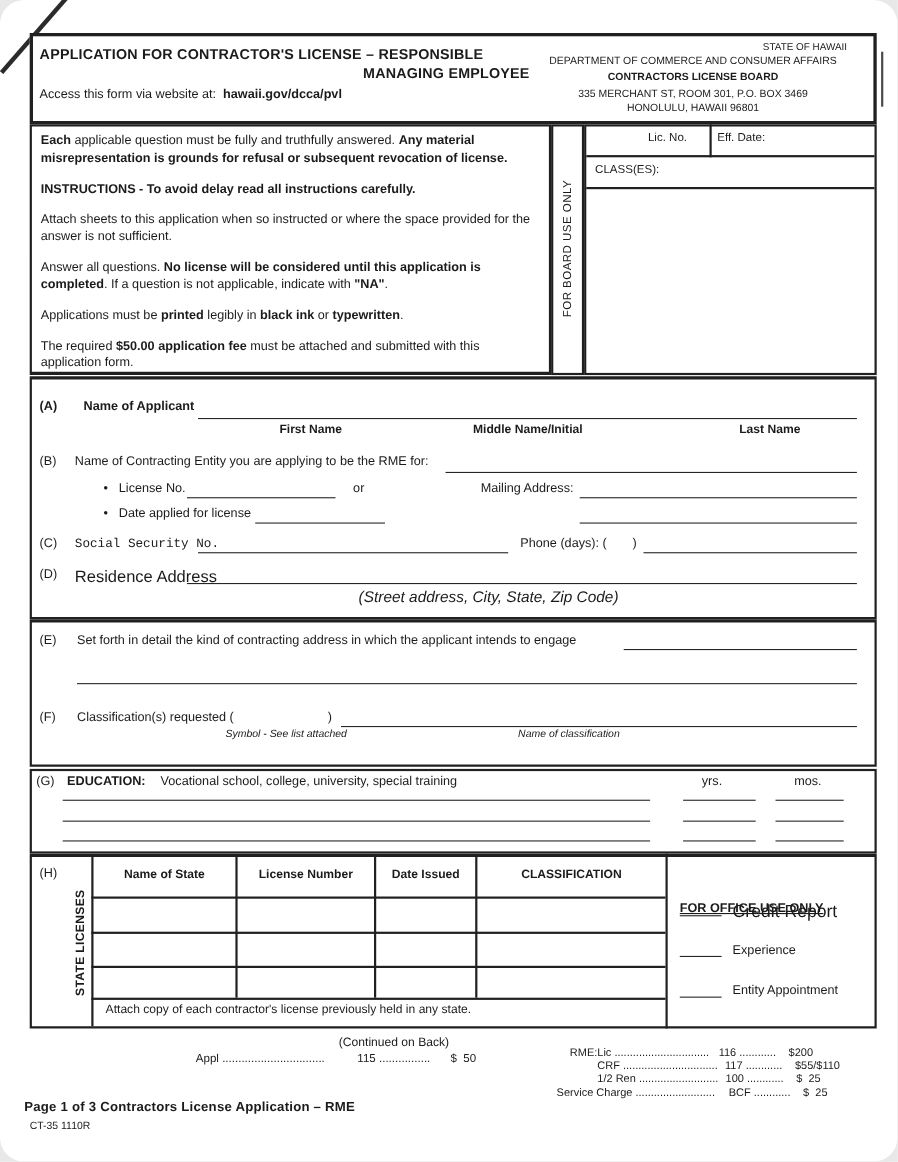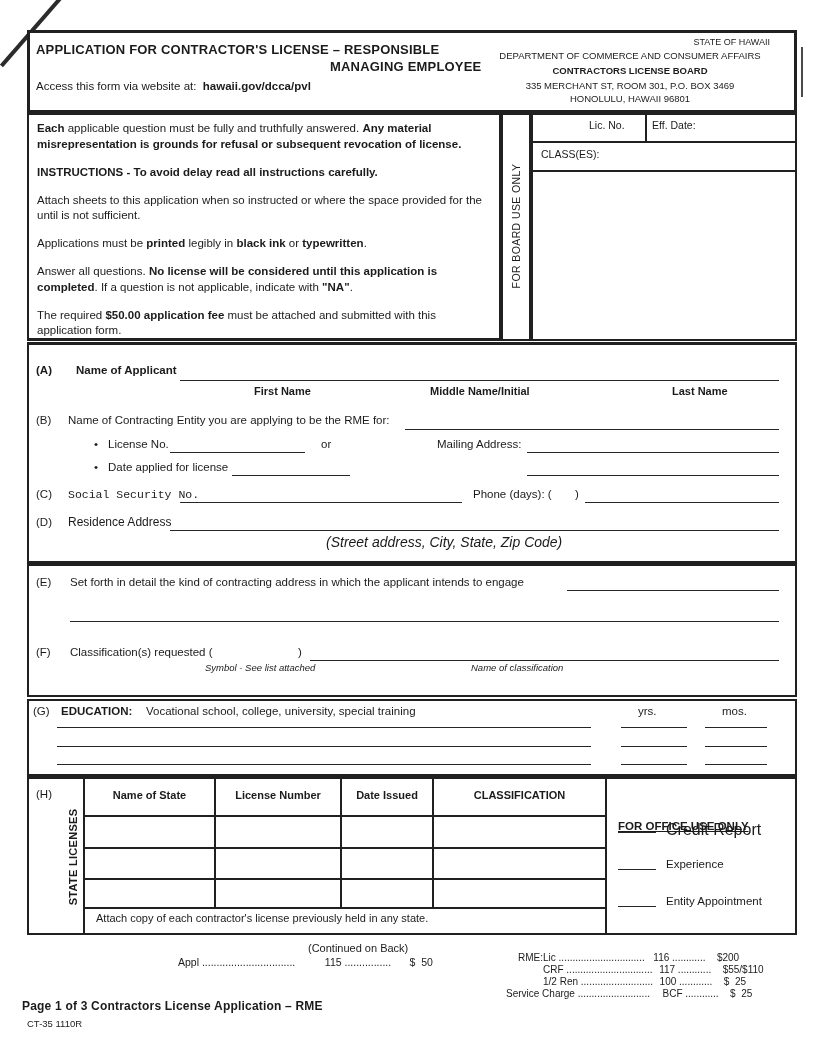--- a/index.html
+++ b/index.html
@@ -1,17 +1,17 @@
 <!DOCTYPE html>
 <html><head>
 <meta charset="utf-8">
 <style>
   html,body{margin:0;padding:0;background:#e8e8e8;}
   .page{position:relative;width:816px;height:1056px;background:#ffffff;overflow:hidden;
-        font-family:"Liberation Sans","DejaVu Sans",sans-serif;color:#1b1b1b;}
+        font-family:"Liberation Sans","DejaVu Sans",sans-serif;color:#1b1b1b;border-radius:22px;}
   .bx{position:absolute;box-sizing:border-box;border:2px solid #202020;background:#fff;}
   .t{position:absolute;white-space:nowrap;color:#1b1b1b;line-height:1.15;}
   .b{font-weight:bold;}
   .i{font-style:italic;}
   .ul{position:absolute;height:0;border-bottom:1.6px solid #262626;}
   .hl{position:absolute;background:#202020;}
   .vl{position:absolute;white-space:nowrap;transform:translate(-50%,-50%) rotate(-90deg);}
   .ctr{text-align:center;}
   .instr{position:absolute;left:37px;top:121px;width:452px;font-size:11.5px;line-height:15.5px;}
   .instr p{margin:0 0 12.5px 0;}
@@ -36,23 +36,23 @@
   <div class="t ctr" style="left:490px;top:37px;width:280px;font-size:9px;text-align:right;">STATE OF HAWAII</div>
   <div class="t ctr" style="left:490px;top:51px;width:280px;font-size:9.5px;">DEPARTMENT OF COMMERCE AND CONSUMER AFFAIRS</div>
   <div class="t ctr b" style="left:490px;top:66px;width:280px;font-size:9.5px;">CONTRACTORS LICENSE BOARD</div>
   <div class="t ctr" style="left:490px;top:81px;width:280px;font-size:9.5px;">335 MERCHANT ST, ROOM 301, P.O. BOX 3469</div>
   <div class="t ctr" style="left:490px;top:94px;width:280px;font-size:9.5px;">HONOLULU, HAWAII 96801</div>
 
   <div class="bx" style="left:27px;top:113px;width:474px;height:228px;border-bottom-width:3px;"></div>
   <div class="instr">
     <p><span class="b">Each</span><span> applicable question must be fully and truthfully answered.  </span><span class="b">Any material misrepresentation is grounds for refusal or subsequent revocation of license.</span></p>
     <p><span class="b">INSTRUCTIONS</span><span class="b"> - To avoid delay read all instructions carefully.</span></p>
-    <p><span>Attach sheets to this application when so instructed or where the space provided for the until is not sufficient.</span></p>
+    <p><span>Attach sheets to this application when so instructed or where the space provided for the answer is not sufficient.</span></p>
+    <p><span>Answer all questions.  </span><span class="b">No license will be considered until this application is completed</span><span>. If a question is not applicable, indicate with </span><span class="b">"NA"</span><span>.</span></p>
     <p><span>Applications must be </span><span class="b">printed</span><span> legibly in </span><span class="b">black ink</span><span> or </span><span class="b">typewritten</span><span>.</span></p>
-    <p><span>Answer all questions.  </span><span class="b">No license will be considered until this application is completed</span><span>. If a question is not applicable, indicate with </span><span class="b">"NA"</span><span>.</span></p>
     <p><span>The required </span><span class="b">$50.00 application fee</span><span> must be attached and submitted with this application form.</span></p>
   </div>
 
   <div class="bx" style="left:501px;top:113px;width:30px;height:228px;"></div>
   <div class="vl" style="left:516px;top:226px;font-size:10.5px;letter-spacing:.4px;">FOR BOARD USE ONLY</div>
 
   <div class="bx" style="left:531px;top:113px;width:266px;height:228px;"></div>
   <div class="hl" style="left:533px;top:141px;width:262px;height:2px;"></div>
   <div class="hl" style="left:645px;top:113px;width:2px;height:30px;"></div>
   <div class="hl" style="left:533px;top:170px;width:262px;height:2px;"></div>
@@ -85,21 +85,21 @@
   <div class="ul" style="left:527px;top:475px;width:252px;"></div>
 
   <div class="t" style="left:36px;top:488px;font-size:11.5px;">(C)</div>
   <div class="t" style="left:68px;top:488px;font-size:11.5px;font-family:Liberation Mono, monospace;">Social Security No.</div>
   <div class="ul" style="left:180px;top:502px;width:282px;"></div>
   <div class="t" style="left:473px;top:488px;font-size:11.5px;">Phone (days): (</div>
   <div class="t" style="left:575px;top:488px;font-size:11.5px;">)</div>
   <div class="ul" style="left:585px;top:502px;width:194px;"></div>
 
   <div class="t" style="left:36px;top:516px;font-size:11.5px;">(D)</div>
-  <div class="t" style="left:68px;top:516px;font-size:12px;">Residence Address</div>
+  <div class="t" style="left:68px;top:516px;font-size:15px;">Residence Address</div>
   <div class="ul" style="left:170px;top:530px;width:609px;"></div>
   <div class="t i" style="left:326px;top:534px;font-size:14px;">(Street address, City, State, Zip Code)</div>
 
   <div class="bx" style="left:27px;top:563px;width:770px;height:134px;border-top-width:3px;"></div>
   <div class="t" style="left:36px;top:576px;font-size:11.5px;">(E)</div>
   <div class="t" style="left:70px;top:576px;font-size:11.5px;">Set forth in detail the kind of contracting address in which the applicant intends to engage</div>
   <div class="ul" style="left:567px;top:590px;width:212px;"></div>
   <div class="ul" style="left:70px;top:621px;width:709px;"></div>
   <div class="t" style="left:36px;top:646px;font-size:11.5px;">(F)</div>
   <div class="t" style="left:70px;top:646px;font-size:11.5px;">Classification(s) requested (</div>

